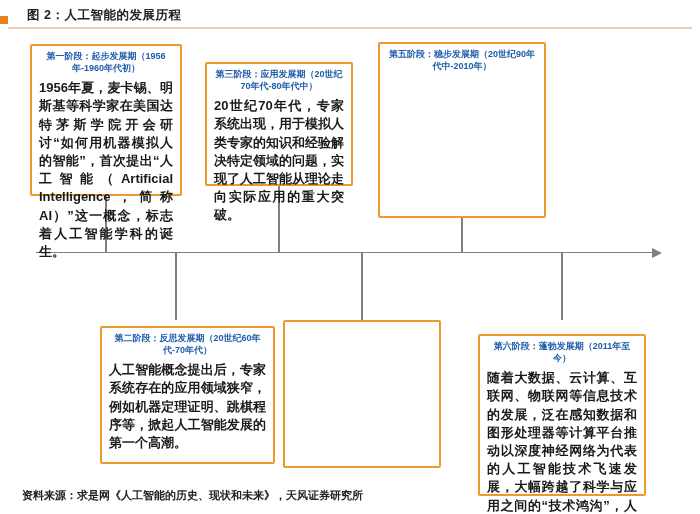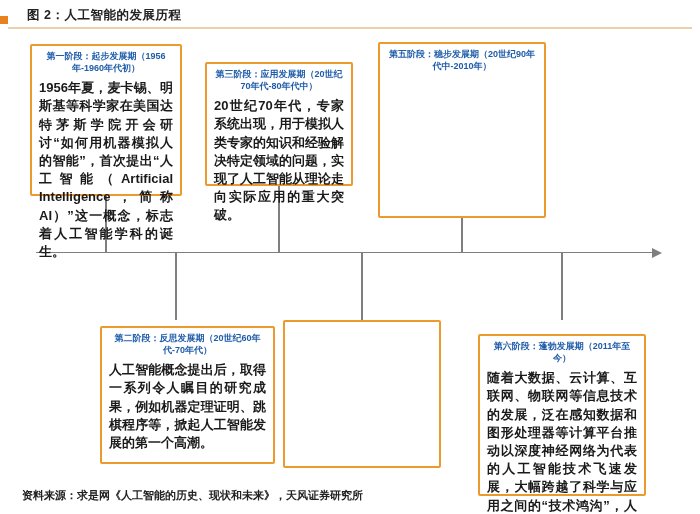--- a/index.html
+++ b/index.html
@@ -143,21 +143,21 @@
       <div class="stage-title">第三阶段：应用发展期（20世纪70年代-80年代中）</div>
       <div class="stage-body">20世纪70年代，专家系统出现，用于模拟人类专家的知识和经验解决特定领域的问题，实现了人工智能从理论走向实际应用的重大突破。</div>
     </div>
 
     <div class="stage box3">
       <div class="stage-title">第五阶段：稳步发展期（20世纪90年代中-2010年）</div>
     </div>
 
     <div class="stage box4">
       <div class="stage-title">第二阶段：反思发展期（20世纪60年代-70年代）</div>
-      <div class="stage-body">人工智能概念提出后，取得一系列令人瞩目的研究成果，例如机器定理证明、跳棋程序等，掀起人工智能发展的第一个高潮。</div>
+      <div class="stage-body">人工智能概念提出后，专家系统存在的应用领域狭窄，例如机器定理证明、跳棋程序等，掀起人工智能发展的第一个高潮。</div>
     </div>
 
     <div class="stage box5">
     </div>
 
     <div class="stage box6">
       <div class="stage-title">第六阶段：蓬勃发展期（2011年至今）</div>
       <div class="stage-body">随着大数据、云计算、互联网、物联网等信息技术的发展，泛在感知数据和图形处理器等计算平台推动以深度神经网络为代表的人工智能技术飞速发展，大幅跨越了科学与应用之间的“技术鸿沟”，人工智能技术实现了从“不能用、不好用”到“可以用”的技术突破，迎来爆发式增长的新高潮。</div>
     </div>
 

